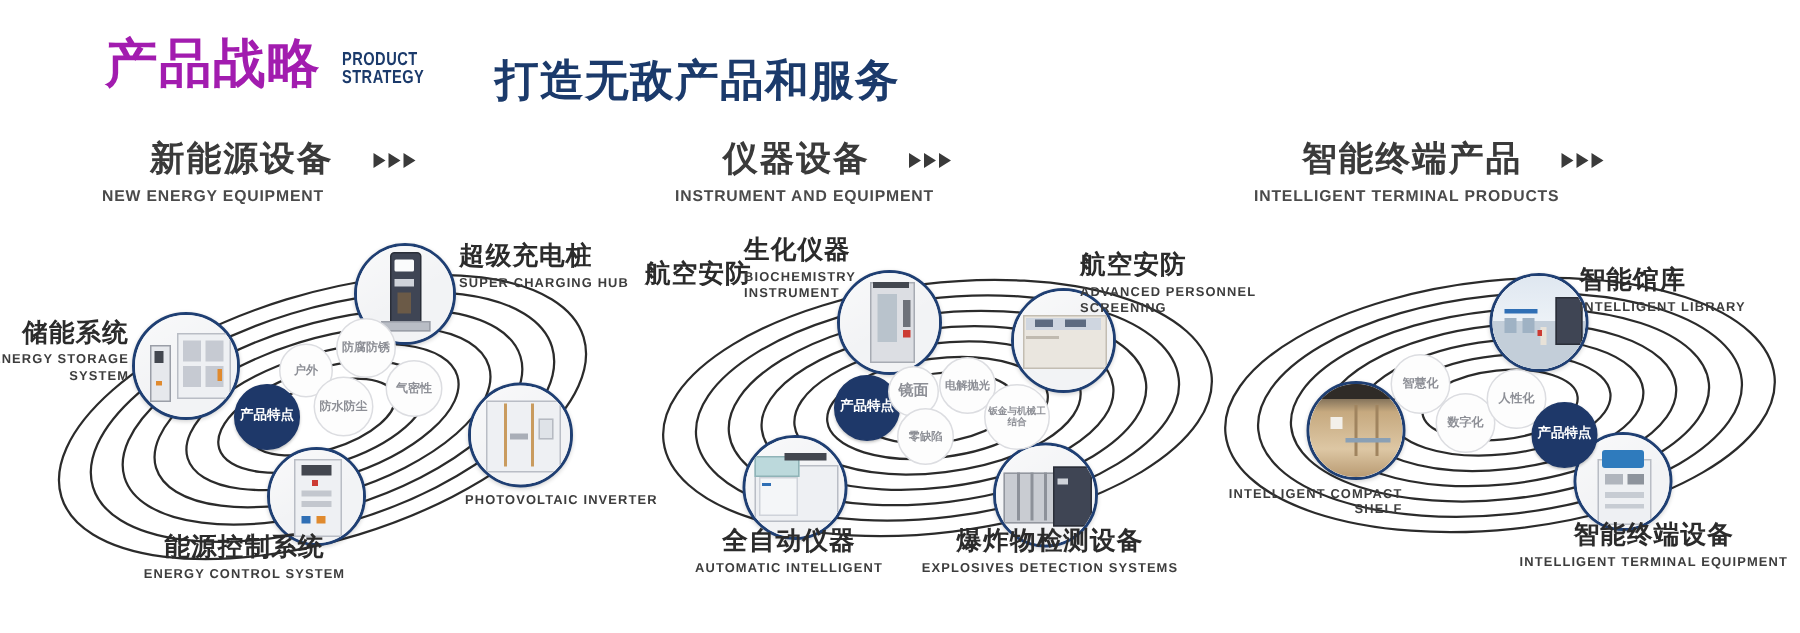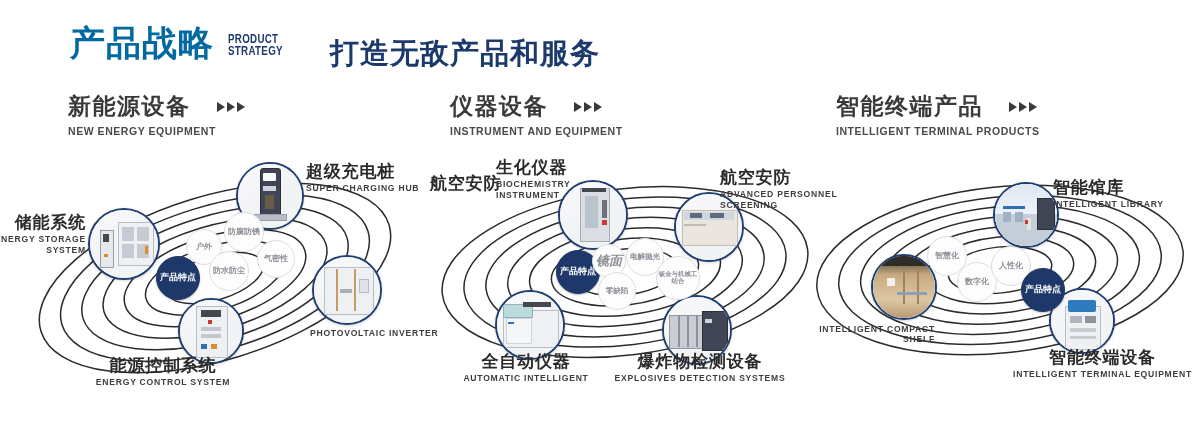--- a/index.html
+++ b/index.html
@@ -6,36 +6,36 @@
   body{
     width:1200px;height:422px;background:#ffffff;
     font-family:"Liberation Sans","DejaVu Sans",sans-serif;
     overflow:hidden;position:relative;
   }
   .stage{position:absolute;inset:0;}
 
   
   .hdr{position:absolute;left:70px;top:26px;display:flex;align-items:flex-end;gap:14px;}
   .hdr-cn{
-    font-size:35px;font-weight:bold;color:#0369a1;letter-spacing:1px;
+    font-size:35px;font-weight:bold;color:#a21caf;letter-spacing:1px;
     line-height:1;font-family:"DejaVu Sans",sans-serif;
   }
   .hdr-en{
     color:#1b3a6b;font-size:12.5px;font-weight:bold;line-height:1.02;
     letter-spacing:.4px;transform:scaleX(.78);transform-origin:left bottom;
     padding-bottom:3px;white-space:pre-line;font-family:"Liberation Sans",sans-serif;
   }
   .hdr-tag{
     position:absolute;left:330px;top:34px;font-size:29px;font-weight:bold;
     color:#1b3a6b;letter-spacing:1px;font-family:"DejaVu Sans",sans-serif;
   }
 
   
   .sect{position:absolute;}
-  .sect .row{display:flex;align-items:center;gap:26px;}
+  .sect .row{display:flex;align-items:center;gap:26px;margin-left:32px;}
   .sect .cn{
     font-size:23px;font-weight:bold;color:#3a3a3a;letter-spacing:1.5px;
     font-family:"DejaVu Sans",sans-serif;line-height:1;
   }
   .sect .arrows{display:flex;gap:2px;align-items:center;}
   .sect .arrows span{
     display:inline-block;width:0;height:0;
     border-left:8px solid #3a3a3a;border-top:5px solid transparent;border-bottom:5px solid transparent;
   }
   .sect .en{
@@ -324,21 +324,21 @@
       </div>
     </div>
     <div class="plabel center" style="left:190px;top:202px;width:180px;">
       <div class="cn">爆炸物检测设备</div>
       <div class="en">EXPLOSIVES DETECTION SYSTEMS</div>
     </div>
 
     <div class="feat dark" style="left:136px;top:100px;width:42px;height:42px;font-size:9px;">
       <span>产品特点</span>
     </div>
-    <div class="feat light" style="left:172px;top:94px;width:32px;height:32px;font-size:13px;font-style:italic;">
+    <div class="feat light" style="left:172px;top:94px;width:32px;height:32px;font-size:10px;">
       <span>镜面</span>
     </div>
     <div class="feat light" style="left:206px;top:88px;width:36px;height:36px;font-size:7.5px;">
       <span>电解抛光</span>
     </div>
     <div class="feat light" style="left:178px;top:122px;width:36px;height:36px;font-size:7.5px;">
       <span>零缺陷</span>
     </div>
     <div class="feat light" style="left:236px;top:106px;width:42px;height:42px;font-size:6.4px;justify-content:flex-end;">
       <span>钣金与机械工结合</span>

